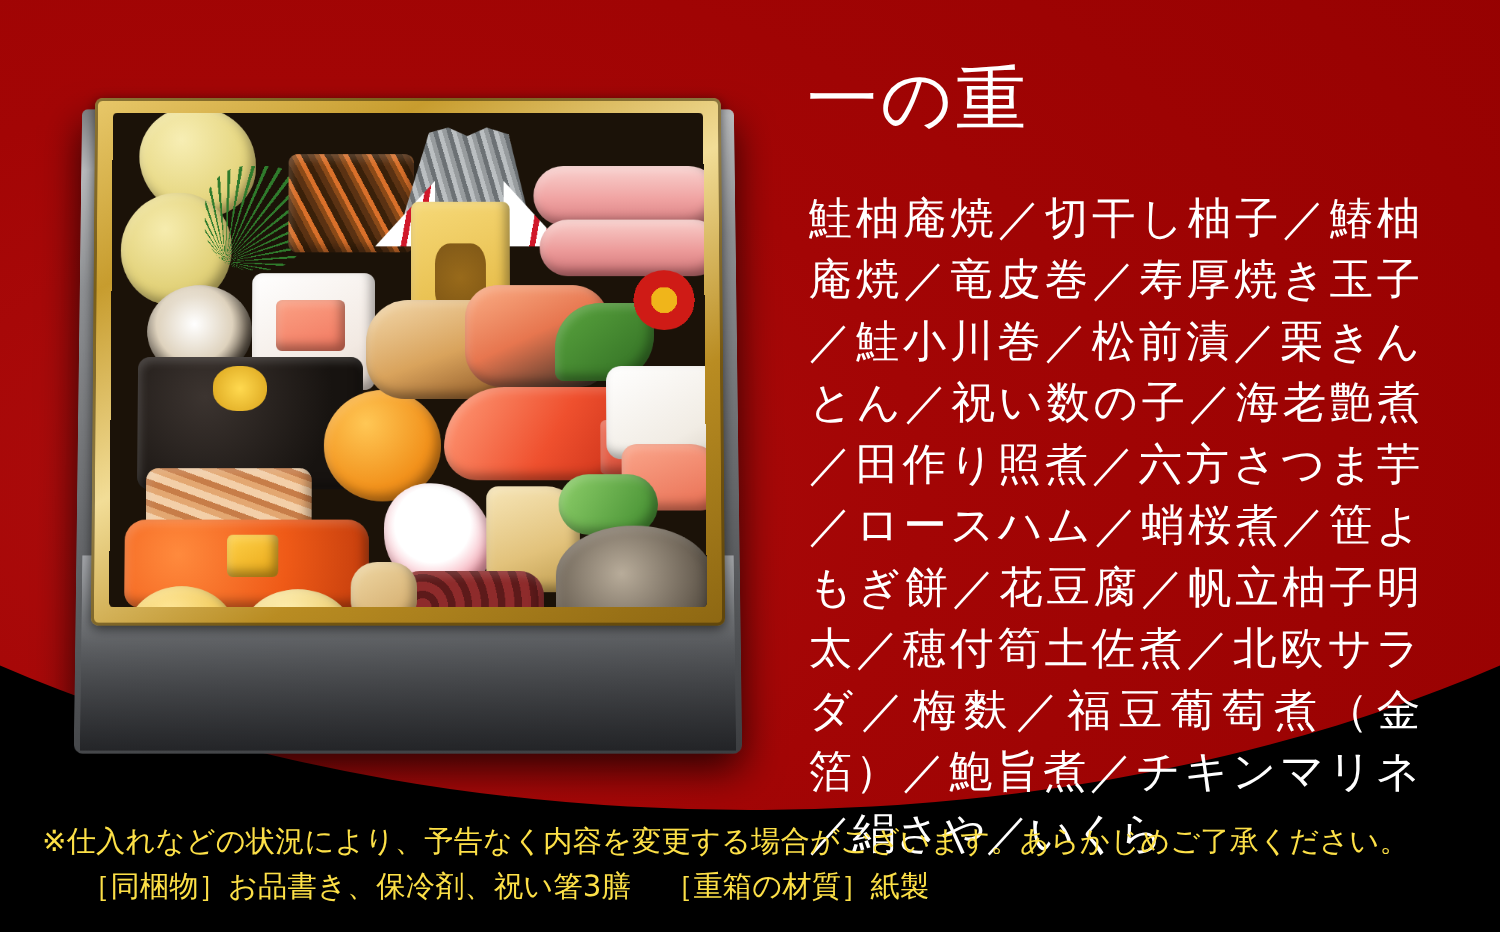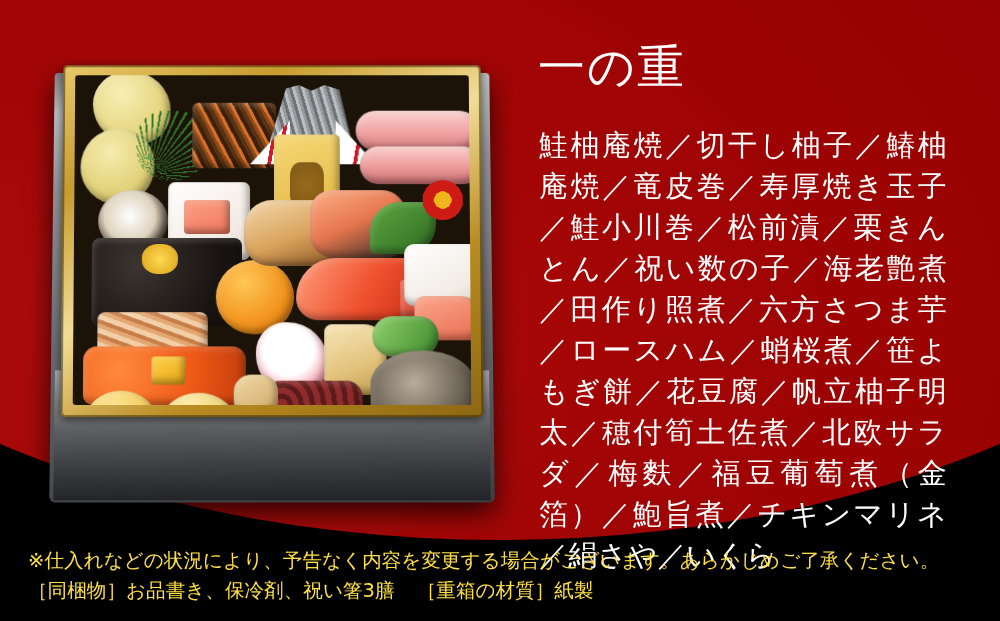--- a/index.html
+++ b/index.html
@@ -142,21 +142,21 @@
     left: 28px;
     top: 546px;
     width: 944px;
     color: #fde047;
     font-family: "DejaVu Sans", "Liberation Sans", sans-serif;
     font-size: 19.5px;
     line-height: 30px;
     letter-spacing: .1px;
     white-space: nowrap;
   }
-  .notes .line2 { font-size: 19.5px; }
+  .notes .line2 { font-size: 19.5px; margin-left: 26px; }
   .gap { display: inline-block; width: 22px; }
 </style>
 </head>
 <body>
 
 <div id="stage">
 
   <div class="red-disc"></div>
 
   <div class="photo">

